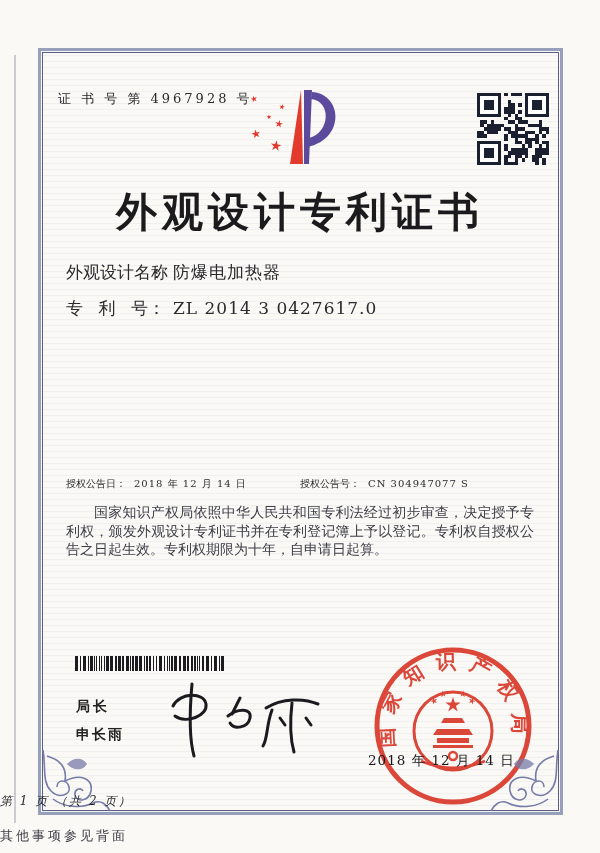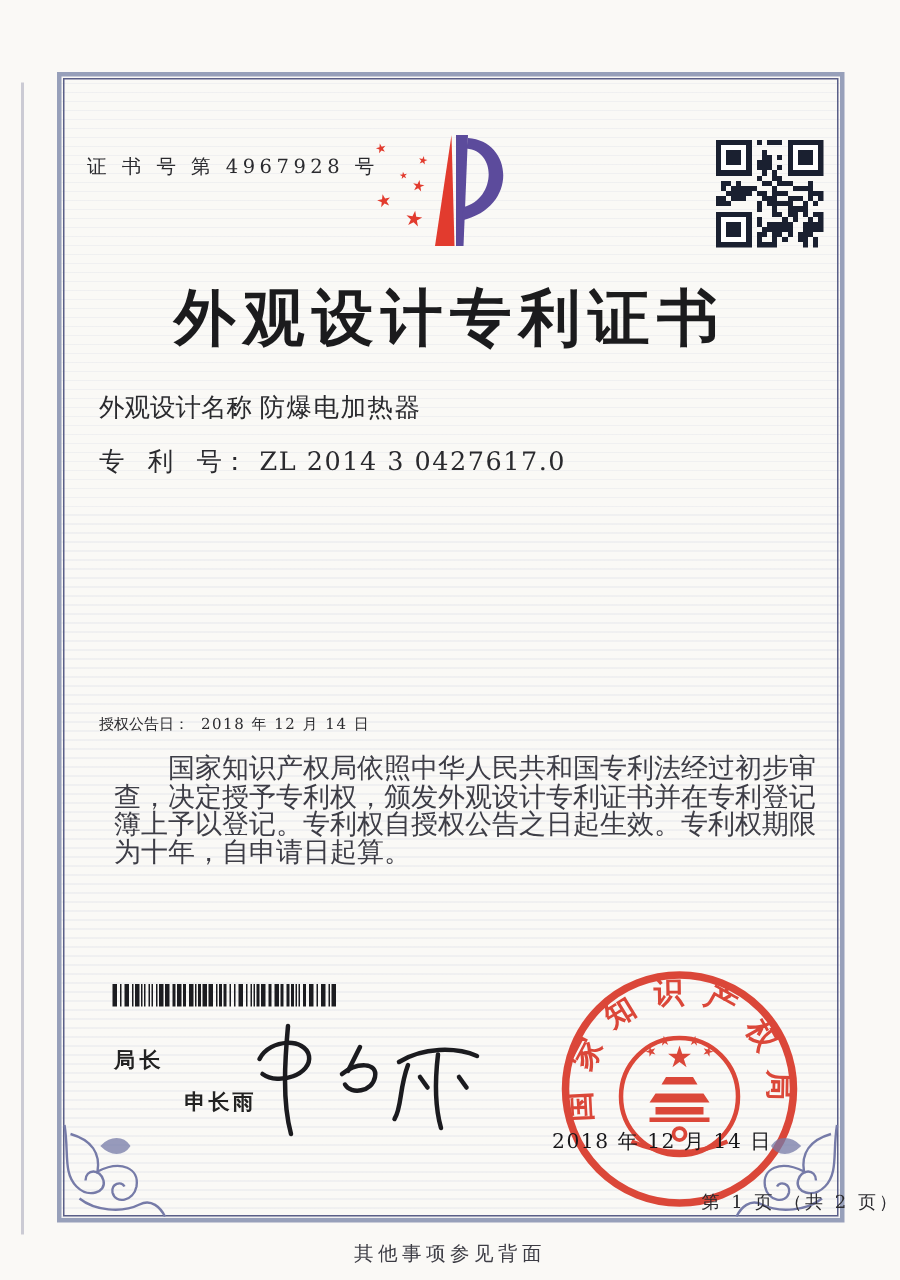--- a/index.html
+++ b/index.html
@@ -12,47 +12,47 @@
   .scan-edge { position:absolute; left:14px; top:55px; bottom:30px; width:2px;
     background:rgba(125,130,158,.38); }
   .frame {
     position:absolute; left:38px; top:48px; right:37px; bottom:38px;
     border:3px solid var(--frame-outer,#97a0ba);
     background:
       repeating-linear-gradient(0deg, rgba(150,160,195,.10) 0 1px, rgba(0,0,0,0) 1px 6px);
   }
   .frame-inner { position:absolute; inset:1px; border:1px solid var(--frame-inner,#5a5f88); }
   .abs { position:absolute; }
-  .cert-number { left:58px; top:102px; font-size:13px; letter-spacing:3px;text-align:center; }
+  .cert-number { left:58px; top:90px; font-size:13px; letter-spacing:3px;text-align:center; }
   .logo-box { left:246px; top:86px; width:100px; height:82px; }
   .qr-box { left:477px; top:93px; width:72px; height:72px; }
   .page-title { left:0; right:0; top:185px; text-align:center; font-size:41px;
     font-weight:bold; letter-spacing:5px; color:#1b1b1d; }
   .fields { left:66px; top:254px; right:60px; }
   .field-row { height:36px; line-height:36px; font-size:17px; white-space:nowrap; }
   .flabel { display:inline-block; width:82px; text-align:justify; text-align-last:justify;
     text-justify:inter-character; vertical-align:top; }
   .fcolon { display:inline-block; }
   .fvalue { margin-left:8px; letter-spacing:1px; }
   .grant-row { left:66px; top:466px; height:36px; line-height:36px; font-size:10px; width:480px; }
   .grant-right { position:absolute; left:234px; top:0; }
-  .paragraphs { left:76px; top:504px; width:468px; font-size:18px; line-height:18.6px;
-    text-align:justify; color:var(--body-text,#3d3d46); }
+  .paragraphs { left:66px; top:504px; width:468px; font-size:14px; line-height:18.6px;
+    text-align:justify; color:var(--body-text,#3d3d46);font-family:Liberation Serif, serif; }
   .paragraphs p { text-indent:2em; }
   .barcode { left:75px; top:656px; width:153px; height:15px; position:absolute; }
   .barcode i { position:absolute; top:0; bottom:0; background:#1c1c20; }
   .officer-title { left:76px; top:698px; font-family:"DejaVu Sans","Liberation Sans",sans-serif;
     font-weight:bold; font-size:14px; letter-spacing:3px; color:#222; }
   .officer-name { left:76px; top:726px; font-family:"DejaVu Sans","Liberation Sans",sans-serif;
-    font-weight:bold; font-size:14px; letter-spacing:2px; color:#222;margin-left:47px; }
+    font-weight:bold; font-size:14px; letter-spacing:2px; color:#222; }
   .signature-box { left:160px; top:676px; width:178px; height:88px; }
   .seal-box { left:367px; top:644px; width:172px; height:166px; opacity:.93; }
   .issue-date { left:368px; top:752px; font-size:13.5px; letter-spacing:1px; z-index:5; color:#17171a; }
-  .page-indicator { left:0; right:0; top:793px; text-align:right; font-size:12px; letter-spacing:2px; }
-  .footer-note { left:0; right:0; top:827px; text-align:center; font-size:13px;
+  .page-indicator { left:0; right:0; top:793px; text-align:left; font-size:12px; letter-spacing:2px;font-style:italic; }
+  .footer-note { left:0; right:0; top:827px; font-size:13px;
     letter-spacing:3px; color:#3c3c44; }
   .ornament { width:72px; height:66px; }
   .ornament-left { left:40px; top:748px; }
   .ornament-right { right:39px; top:748px; transform:scaleX(-1); }
 </style>
 </head>
 <body>
 
 <div class="scan-edge"></div>
 
@@ -234,20 +234,23 @@
   <div class="field-row">
     <span class="flabel">外观设计名称</span><span class="fcolon">：</span><span class="fvalue">防爆电加热器</span>
   </div>
   <div class="field-row">
     <span class="flabel">专利号</span><span class="fcolon">：</span><span class="fvalue">ZL 2014 3 0427617.0</span>
   </div>
 </div>
 
 <div class="abs grant-row">
   <span>授权公告日</span><span>：</span><span class="fvalue">2018 年 12 月 14 日</span>
+  <span class="grant-right">
+    <span>授权公告号</span><span>：</span><span class="fvalue">CN 304947077 S</span>
+  </span>
 </div>
 
 <div class="abs paragraphs">
   <p>国家知识产权局依照中华人民共和国专利法经过初步审查，决定授予专利权，颁发外观设计专利证书并在专利登记簿上予以登记。专利权自授权公告之日起生效。专利权期限为十年，自申请日起算。</p>
 </div>
 
 <div class="barcode">
     <i style="left:0px;width:3px"></i>
     <i style="left:5px;width:1px"></i>
     <i style="left:8px;width:3px"></i>

